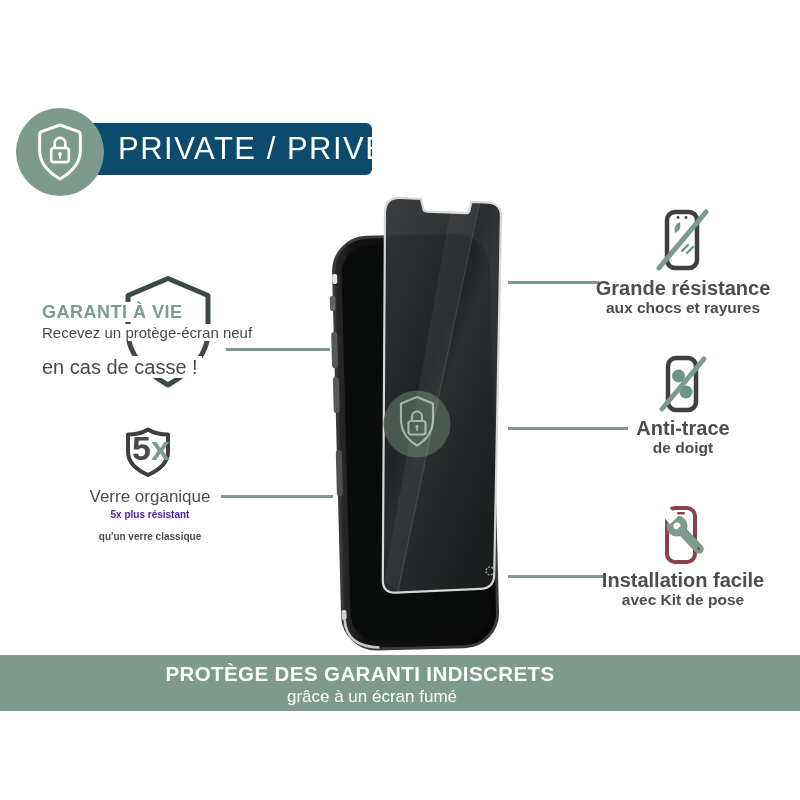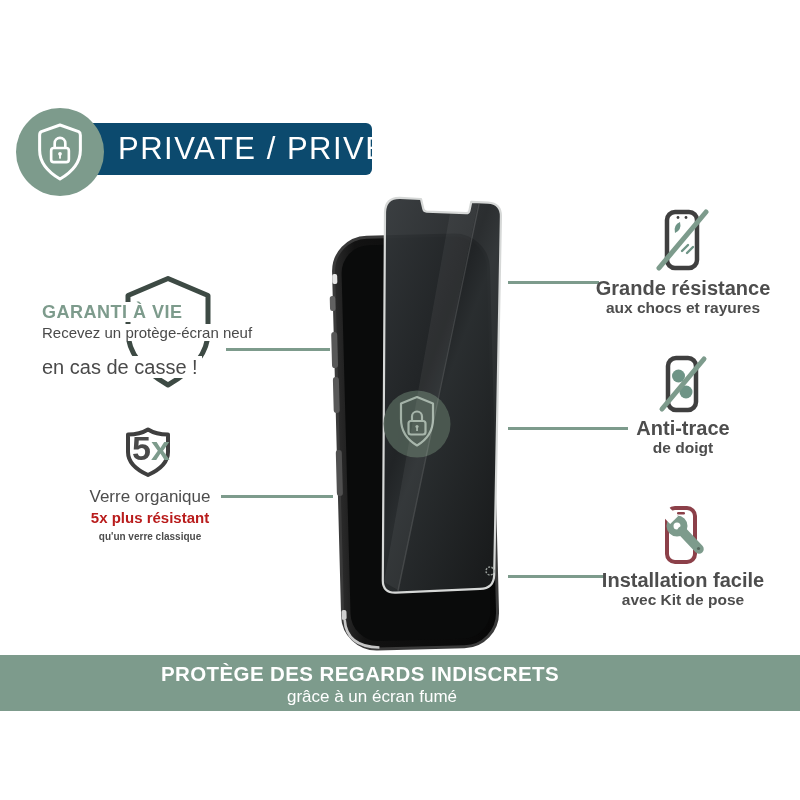--- a/index.html
+++ b/index.html
@@ -28,21 +28,21 @@
   .g-title span,.g-l1 span,.g-l2 span{background:#fff;padding:0 4px;}
   .g-l1{position:absolute;left:0;top:48px;width:100%;font-size:15px;font-weight:normal;color:#4A4A4A;z-index:2;}
   .g-l2{position:absolute;left:0;top:64px;width:100%;font-size:20px;font-weight:normal;color:#4A4A4A;z-index:2;margin-top:16px;}
 
   .organic{position:absolute;left:20px;top:425px;width:260px;height:130px;text-align:center;}
   .organic svg.small-shield{position:absolute;left:102px;top:2px;}
   .badge-5x{position:absolute;left:112px;top:6px;font-size:34px;font-weight:bold;line-height:34px;z-index:2;}
   .badge-5x .n5{color:#4A4A4A;}
   .badge-5x .nx{color:#7D9B8C;}
   .o-title{position:absolute;left:0;top:62px;width:100%;font-size:17px;font-weight:normal;color:#4D4D4D;}
-  .o-l1{position:absolute;left:0;top:84px;width:100%;font-size:15px;font-weight:bold;color:#b91c1c;}
+  .o-l1{position:absolute;left:0;top:84px;width:100%;font-size:10px;font-weight:bold;color:#4c1d95;}
   .o-l2{position:absolute;left:0;top:106px;width:100%;font-size:10px;font-weight:bold;color:#4D4D4D;}
 
   
   .cline{position:absolute;height:3px;background:#7D9B8C;}
   .cl-l1{left:226px;top:348px;width:104px;}
   .cl-l2{left:221px;top:495px;width:112px;}
   .cl-r1{left:508px;top:281px;width:91px;}
   .cl-r2{left:508px;top:427px;width:120px;}
   .cl-r3{left:508px;top:575px;width:97px;}
 
@@ -201,17 +201,17 @@
       <rect x="13" y="4" width="28" height="52" rx="8" fill="none" stroke="#3F3F3F" stroke-width="4.5"></rect>
       <circle cx="23.5" cy="22" r="6.5" fill="#6E9486"></circle>
       <circle cx="31" cy="38" r="6.5" fill="#6E9486"></circle>
       <line x1="7" y1="55" x2="49" y2="5" stroke="#7D9B8C" stroke-width="5" stroke-linecap="round"></line>
     </svg>
     <div class="rf-l1">Anti-trace</div>
     <div class="rf-l2">de doigt</div>
   </div>
 
   <div class="bottom-banner">
-    <div class="bb-title">PROTÈGE DES REGARDS INDISCRETS</div>
+    <div class="bb-title">PROTÈGE DES GARANTI INDISCRETS</div>
     <div class="bb-sub">grâce à un écran fumé</div>
   </div>
 
 </div>
 
 </body></html>

